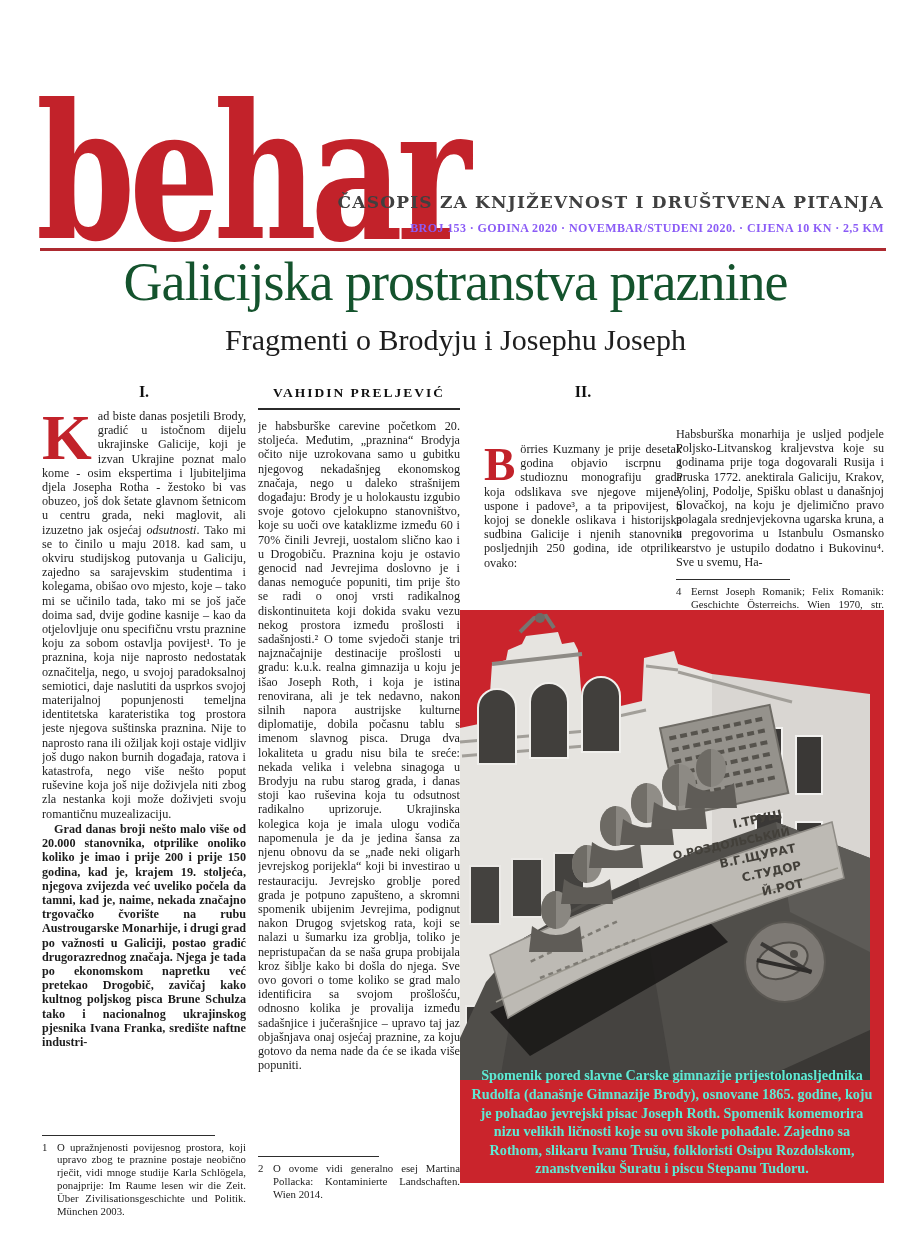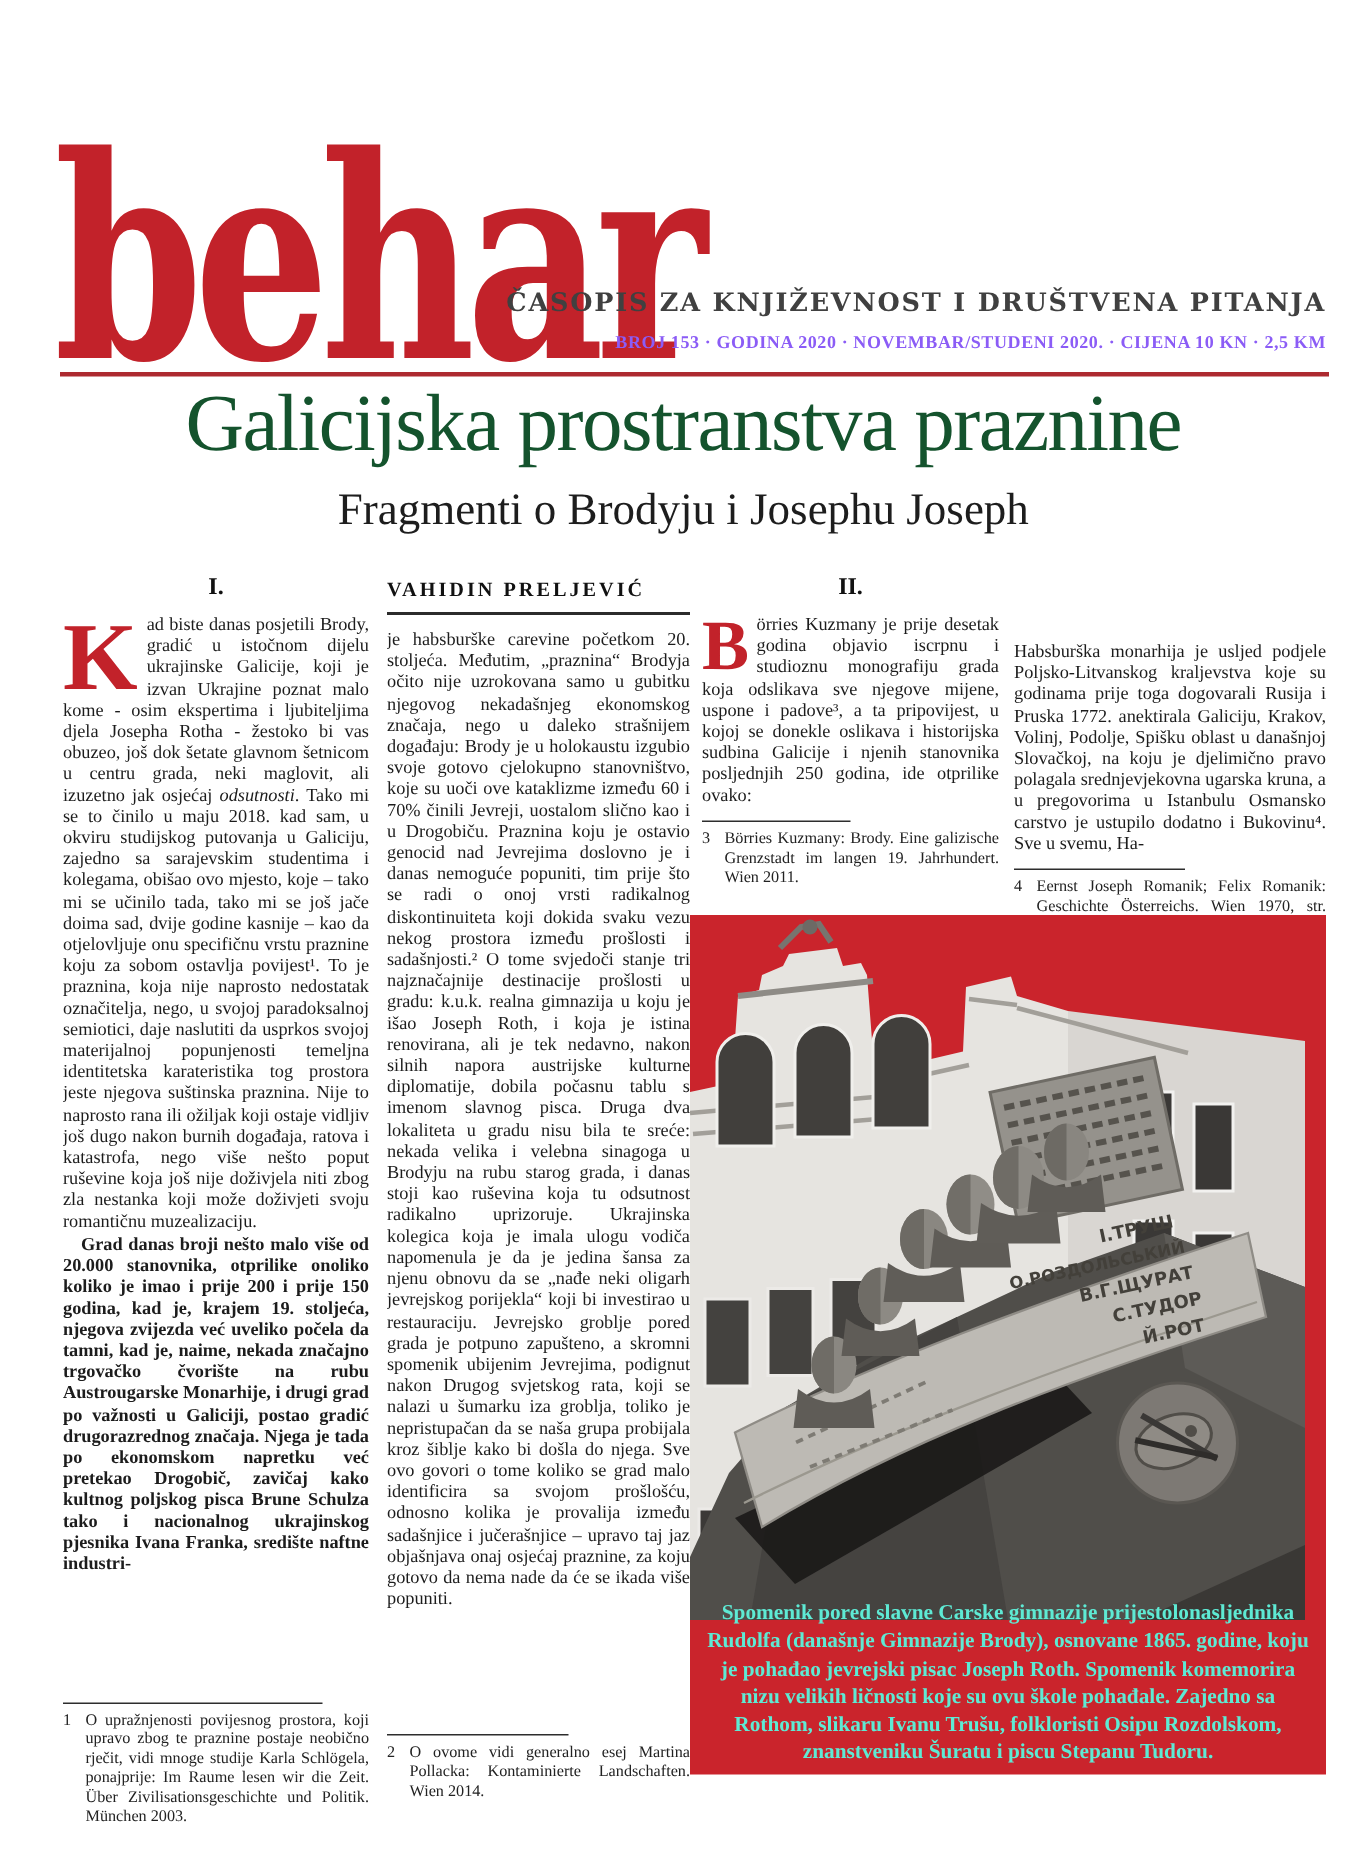--- a/index.html
+++ b/index.html
@@ -19,25 +19,25 @@
   
   .title{position:absolute;left:0;top:252px;width:100%;margin:0;text-align:center;
          font-weight:normal;font-size:54px;line-height:60px;letter-spacing:-1px;color:#14532d;}
   .subtitle{position:absolute;left:0;top:322px;width:100%;margin:0;text-align:center;
             font-weight:normal;font-size:30px;line-height:36px;color:#1d1d1d;}
 
   
   .col{position:absolute;top:383px;display:flex;flex-direction:column;overflow:hidden;}
   .col1{left:42px;width:204px;height:835px;}
   .col2{left:258px;width:202px;height:818px;}
-  .col3{left:468px;width:198px;height:240px;}
+  .col3{left:484px;width:198px;height:240px;gap:33px;}
   .col4{left:676px;width:208px;height:250px;margin-top:44px;}
 
   .sec-head{font-weight:bold;font-size:16px;text-align:center;margin:0 0 8px 0;color:#111;}
-  .author{font-weight:bold;font-size:13.5px;letter-spacing:2px;text-align:left;color:#111;
+  .author{font-weight:bold;font-size:13.5px;letter-spacing:2px;text-align:center;color:#111;
           margin-top:2px;white-space:nowrap;}
   .author-rule{border-bottom:2px solid #2b2b2b;margin:7px 0 9px 0;}
 
   .body{margin:0;font-size:12.2px;line-height:14.2px;text-align:justify;color:#1c1c1c;}
   .body.indent{text-indent:12px;margin-top:1px;font-weight:bold;}
   em{font-style:italic;}
 
   .dropcap{float:left;font-weight:bold;color:#c2222a;font-family:"Liberation Serif",serif;}
   .dc-k{font-size:64px;line-height:52px;padding:3px 6px 0 0;}
   .dc-b{font-size:47px;line-height:40px;padding:2px 5px 0 0;}

